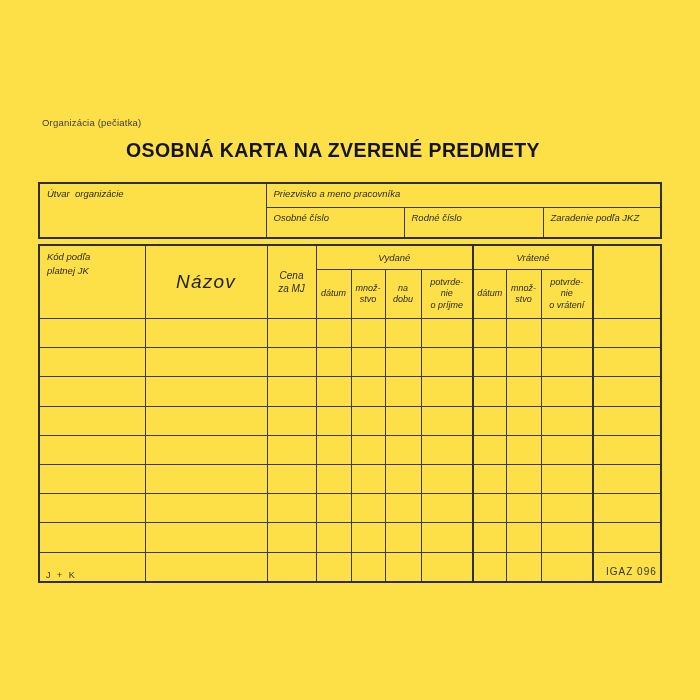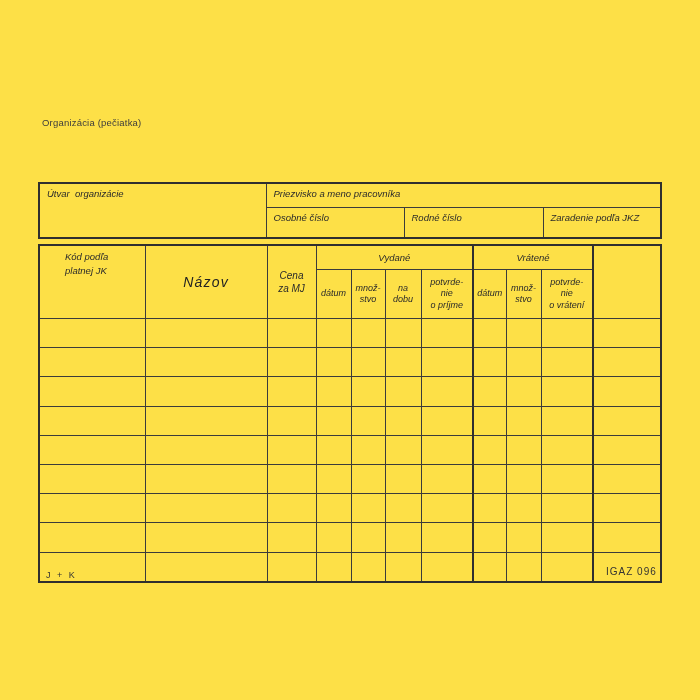--- a/index.html
+++ b/index.html
@@ -51,27 +51,27 @@
     position: absolute; left: 38px; top: 244px;
     border: 2px solid #2f2f2f;
   }
   .main-table th, .main-table td {
     border: 1px solid #3b3b3b;
     font-weight: normal; color: #2a2a2a;
     overflow: hidden;
   }
   .main-table th.hcode {
     text-align: left; vertical-align: top;
-    padding: 4px 7px 0 25px;
+    padding: 4px 7px 0 7px;
     font-size: 9.5px; line-height: 14px;
     white-space: pre-wrap;
   }
   .main-table th.hname {
     text-align: center; vertical-align: middle;
-    font-size: 14px; letter-spacing: 1.2px; color: #222;
+    font-size: 19px; letter-spacing: 1.2px; color: #222;
   }
   .main-table th.hprice {
     text-align: center; vertical-align: middle;
     font-size: 10px; line-height: 13px;
     white-space: pre-wrap;
   }
   .main-table th.hgroup {
     height: 21px; text-align: center; vertical-align: middle;
     font-size: 9.5px;
   }
@@ -91,20 +91,21 @@
     font-size: 10px; letter-spacing: 1px; color: #333;
   }
 </style>
 </head>
 <body>
 
 <div class="page">
 
   <div class="stamp-label">Organizácia (pečiatka)</div>
 
+  <h1 class="form-title">OSOBNÁ KARTA NA ZVERENÉ PREDMETY</h1>
 
 
   <table class="info-table">
     <colgroup>
       <col style="width:227px">
       <col style="width:138px">
       <col style="width:139px">
       <col style="width:118px">
     </colgroup>
     <tbody>

